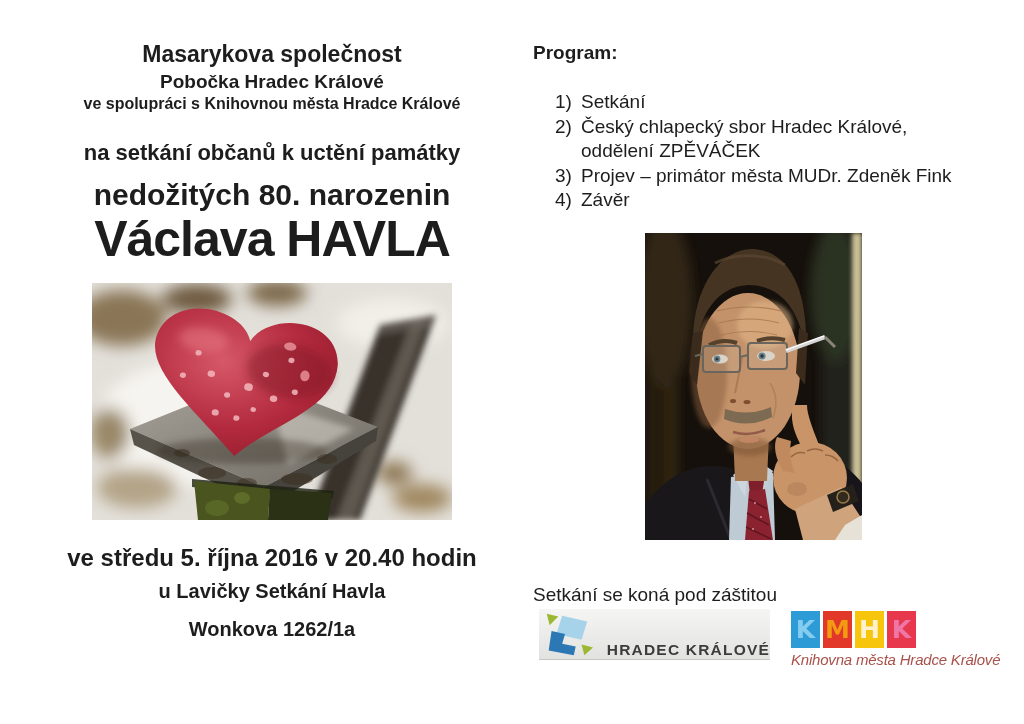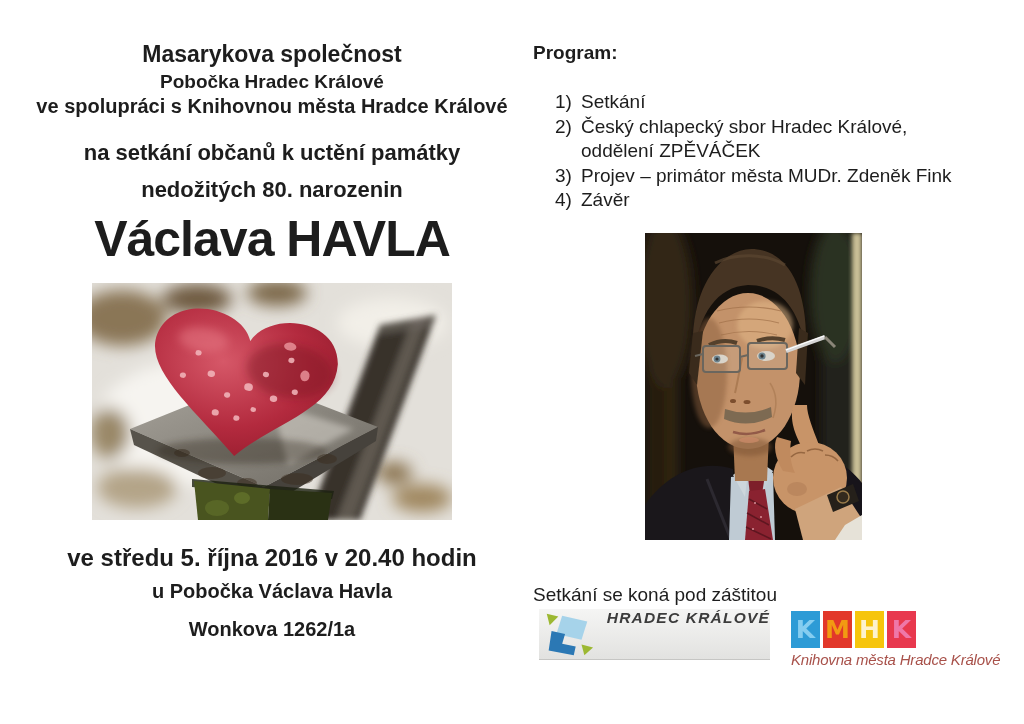--- a/index.html
+++ b/index.html
@@ -3,42 +3,42 @@
 <meta charset="utf-8">
 <style>
   html,body{margin:0;padding:0;background:#ffffff;}
   .page{position:relative;width:1024px;height:724px;background:#ffffff;overflow:hidden;
         font-family:"Liberation Sans",sans-serif;color:#1d1d1d;}
   .abs{position:absolute;}
   
   .lc{left:36px;width:472px;text-align:center;font-weight:bold;line-height:1.12;}
   .org1{top:42px;font-size:23px;}
   .org2{top:71px;font-size:19px;}
-  .org3{top:95px;font-size:20px;}
+  .org3{top:95px;font-size:16px;}
   .inv1{top:141px;font-size:22px;}
-  .inv2{top:178px;font-size:22px;}
+  .inv2{top:178px;font-size:30px;}
   .evtitle{top:211px;font-size:50px;letter-spacing:-1px;}
   .dateline{top:545px;font-size:24px;}
   .place1{top:580px;font-size:20px;}
   .place2{top:607px;font-size:20px;}
   .place3{top:618px;font-size:20px;}
   
   .prog-head{left:533px;top:42px;font-size:19px;font-weight:bold;}
   .prog-list{left:555px;top:90px;width:420px;}
   .prog-row{display:flex;font-size:19px;line-height:24.5px;}
   .prog-num{width:26px;flex:none;}
   .patronage{left:533px;top:584px;font-size:19px;}
   
   .heart-photo{left:92px;top:283px;width:360px;height:237px;}
   .havel-photo{left:645px;top:233px;width:217px;height:307px;}
   .heart-photo svg,.havel-photo svg{display:block;}
   
   .hk-logo{left:539px;top:609px;width:231px;height:50px;
            background:linear-gradient(#f5f5f4,#e2e2e0);
-           border-bottom:1px solid #c6c6c4;display:flex;align-items:flex-start;font-style:italic;}
+           border-bottom:1px solid #c6c6c4;display:flex;align-items:flex-end;}
   .hk-label{font-size:15.5px;font-weight:bold;letter-spacing:1.2px;color:#3c3c3c;white-space:nowrap;margin-left:6px;}
   
   .kmhk{left:791px;top:611px;width:131px;text-align:center;}
   .kmhk-squares{display:flex;gap:3px;}
   .kmhk-square{width:29px;height:37px;display:flex;align-items:center;justify-content:center;
                font-weight:bold;font-size:25px;font-family:"DejaVu Sans",sans-serif;}
   .kmhk-caption{margin-top:3px;font-size:15px;letter-spacing:-0.2px;color:#a8514a;white-space:nowrap;font-style:italic;}
 </style>
 </head>
 <body>
@@ -128,21 +128,21 @@
             <circle cx="35" cy="5" r="2"></circle>
             <circle cx="-38" cy="4" r="2"></circle>
           <ellipse cx="28" cy="-28" rx="4" ry="3" fill="#e89098"></ellipse>
             <ellipse cx="40" cy="-8" rx="3" ry="4" fill="#e89098"></ellipse>
         </g>
       </g>
     </svg>
   </div>
 
   <div class="abs lc dateline">ve středu 5. října 2016 v 20.40 hodin</div>
-  <div class="abs lc place1">u Pobočka Václava Havla</div>
+  <div class="abs lc place1">u Lavičky Setkání Havla</div>
   <div class="abs lc place3">Wonkova 1262/1a</div>
 
   <div class="abs prog-head">Program:</div>
 
   <div class="abs prog-list">
     <div class="prog-row">
       <span class="prog-num">1)</span>
       <span class="prog-text">Setkání</span>
     </div>
     <div class="prog-row">

